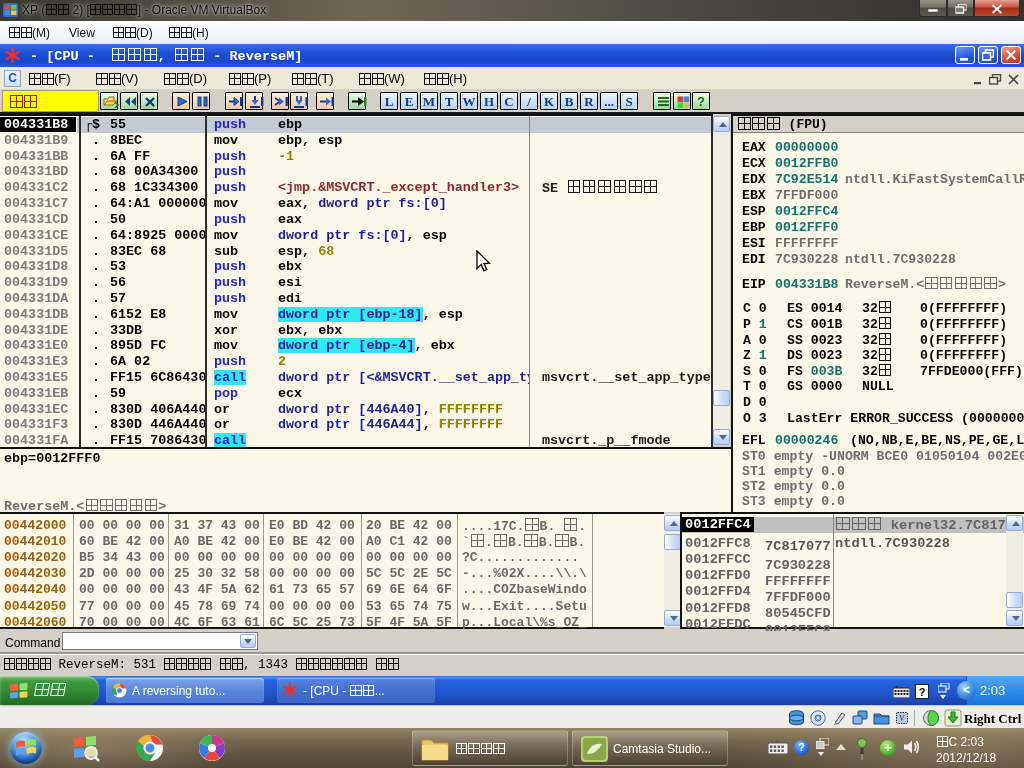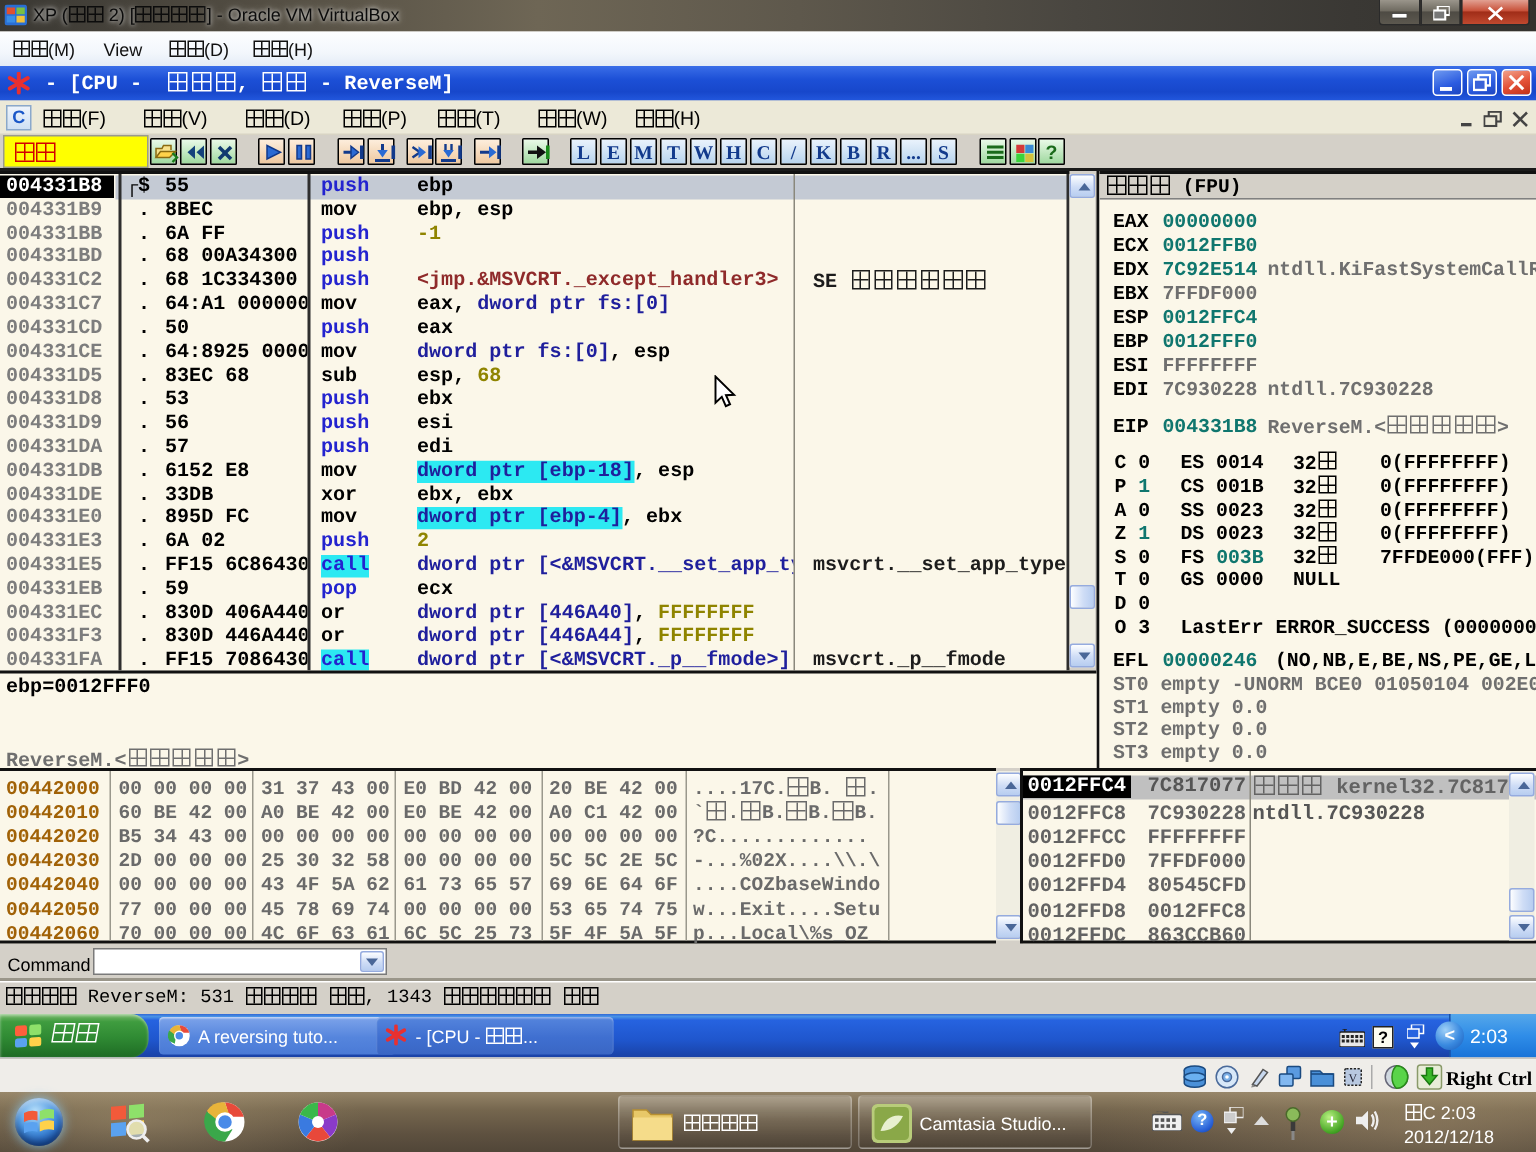--- a/index.html
+++ b/index.html
@@ -99,21 +99,21 @@
 #dump .g1{position:absolute;left:79px;}
 #dump .g2{position:absolute;left:174px;}
 #dump .g3{position:absolute;left:269px;}
 #dump .g4{position:absolute;left:366px;}
 #dump .as{position:absolute;left:462px;}
 .dvl{position:absolute;top:0;bottom:0;width:1px;background:#9a988c;}
 
 #stack{left:682px;top:512px;width:342px;height:117px;border-top:2px solid #111;border-bottom:2px solid #111;font-size:13.7px;color:#636363;}
 #stack .row{height:16.1px;font-family:"Liberation Mono",monospace;font-weight:bold;white-space:pre;}
 #stack .ad{position:absolute;left:3px;}
-#stack .va{position:absolute;left:83px;}
+#stack .va{position:absolute;left:83px;margin-top:22px;}
 #stack .cm{position:absolute;left:153px;}
 
 
 #cmdbar{left:0;top:631px;width:1024px;height:23px;background:#d4d0c8;font-size:12px;}
 #combo{position:absolute;left:62px;top:1px;width:196px;height:18px;background:#fff;border:1px solid #7a7a7a;}
 #combobtn{position:absolute;right:1px;top:1px;width:16px;height:14px;background:linear-gradient(#fdfeff,#cfddf6 55%,#b7cdf0);border:1px solid #95abdf;border-radius:2px;}
 #statusbar{left:0;top:654px;width:1024px;height:19px;background:#d4d0c8;border-top:1px solid #fff;box-shadow:0 -2px 0 #9a968a;font-size:12.5px;font-family:"Liberation Mono",monospace;}
 
 
 #xptask{left:0;top:676px;width:1024px;height:29px;background:linear-gradient(#3168d5,#4993e6 6%,#2663e0 14%,#1f56cd 60%,#1941a5 100%);}
@@ -373,21 +373,21 @@
     <div class="row" style="top:159.1px"><span class="c0">004331D9</span><span class="mk"> .</span><span class="hx">56</span><span class="mn blue">push</span><span class="op blk">esi</span></div>
     <div class="row" style="top:174.9px"><span class="c0">004331DA</span><span class="mk"> .</span><span class="hx">57</span><span class="mn blue">push</span><span class="op blk">edi</span></div>
     <div class="row" style="top:190.7px"><span class="c0">004331DB</span><span class="mk"> .</span><span class="hx">6152 E8</span><span class="mn blk">mov</span><span class="op"><span class="navy hl">dword ptr [ebp-18]</span><span class="blk">, esp</span></span></div>
     <div class="row" style="top:206.5px"><span class="c0">004331DE</span><span class="mk"> .</span><span class="hx">33DB</span><span class="mn blk">xor</span><span class="op blk">ebx, ebx</span></div>
     <div class="row" style="top:222.3px"><span class="c0">004331E0</span><span class="mk"> .</span><span class="hx">895D FC</span><span class="mn blk">mov</span><span class="op"><span class="navy hl">dword ptr [ebp-4]</span><span class="blk">, ebx</span></span></div>
     <div class="row" style="top:238.1px"><span class="c0">004331E3</span><span class="mk"> .</span><span class="hx">6A 02</span><span class="mn blue">push</span><span class="op olv">2</span></div>
     <div class="row" style="top:253.9px"><span class="c0">004331E5</span><span class="mk"> .</span><span class="hx">FF15 6C864300</span><span class="mn blue hl">call</span><span class="op navy">dword ptr [&lt;&amp;MSVCRT.__set_app_ty</span><span class="cm">msvcrt.__set_app_type</span></div>
     <div class="row" style="top:269.7px"><span class="c0">004331EB</span><span class="mk"> .</span><span class="hx">59</span><span class="mn blue">pop</span><span class="op blk">ecx</span></div>
     <div class="row" style="top:285.5px"><span class="c0">004331EC</span><span class="mk"> .</span><span class="hx">830D 406A4400</span><span class="mn blk">or</span><span class="op"><span class="navy">dword ptr [446A40]</span><span class="blk">, </span><span class="olv">FFFFFFFF</span></span></div>
     <div class="row" style="top:301.3px"><span class="c0">004331F3</span><span class="mk"> .</span><span class="hx">830D 446A4400</span><span class="mn blk">or</span><span class="op"><span class="navy">dword ptr [446A44]</span><span class="blk">, </span><span class="olv">FFFFFFFF</span></span></div>
-    <div class="row" style="top:317.1px"><span class="c0">004331FA</span><span class="mk"> .</span><span class="hx">FF15 70864300</span><span class="mn blue hl">call</span><span class="op navy">dword ptr [&lt;&amp;MSVCRT._p__fmode&gt;]</span><span class="cm">msvcrt._p__fmode</span></div>
+    <div class="row" style="top:317.1px"><span class="c0">004331FA</span><span class="mk"> .</span><span class="hx">FF15 70864300</span><span class="mn blue hl">call</span><span class="cm">msvcrt._p__fmode</span></div>
     <div class="vl1" style="left:79px"></div>
     <div class="vl1" style="left:205px"></div>
     <div class="vl1" style="left:529px;width:1px;background:#8a887c"></div>
     <div class="vl1" style="left:711px"></div>
   </div>
   <div class="abs sb" style="left:713px;top:116px;width:17px;height:329px">
     <div class="sbtn" style="top:0">
         <span class="arr up"></span>
       </div>
     <div class="sbtn" style="top:313px">
@@ -498,21 +498,21 @@
     <div class="xtask" style="left:106px;width:158px;background:linear-gradient(#7da4ea,#5585dd 55%,#4a7ad6);box-shadow:inset 0 1px 1px rgba(255,255,255,.55);">
       <svg class="abs" style="left:6px;top:5px" width="15" height="15" viewBox="0 0 15 15">
           <circle cx="7.5" cy="7.5" r="7" fill="#fff"></circle>
           <path d="M7.5 .5 A7 7 0 0 1 14.2 5.5 L9 5.5 Z" fill="#e84a3a"></path>
           <path d="M.9 4.2 A7 7 0 0 1 7.5 .5 L9.5 5.8 L4.6 8.8 Z" fill="#e8b43a"></path>
           <path d="M1 11 A7 7 0 0 1 .8 4 L5.5 7.5 L4.5 12.8 Z" fill="#3aa84a"></path>
           <circle cx="7.5" cy="7.5" r="3" fill="#4a8ae8" stroke="#fff" stroke-width="1"></circle>
         </svg>
       <span class="abs" style="left:26px;top:6px">A reversing tuto...</span>
     </div>
-    <div class="xtask" style="left:251px;width:158px;background:linear-gradient(#5585dd,#3f6fd0 55%,#3a66c4);box-shadow:inset 0 1px 1px rgba(255,255,255,.4);">
+    <div class="xtask" style="left:277px;width:158px;background:linear-gradient(#5585dd,#3f6fd0 55%,#3a66c4);box-shadow:inset 0 1px 1px rgba(255,255,255,.4);">
       <svg class="abs" style="left:6px;top:5px" width="14" height="14" viewBox="0 0 15 15">
           <g stroke="#e83030" stroke-width="2.6" stroke-linecap="round">
             <line x1="7.5" y1="1" x2="7.5" y2="14"></line>
             <line x1="1.5" y1="4" x2="13.5" y2="11"></line>
             <line x1="13.5" y1="4" x2="1.5" y2="11"></line>
           </g>
         </svg>
       <span class="abs" style="left:26px;top:6px">- [CPU -  <i class="g"></i><i class="g"></i>...</span>
     </div>
     <svg class="abs" style="left:893px;top:10px" width="17" height="12" viewBox="0 0 17 12">

